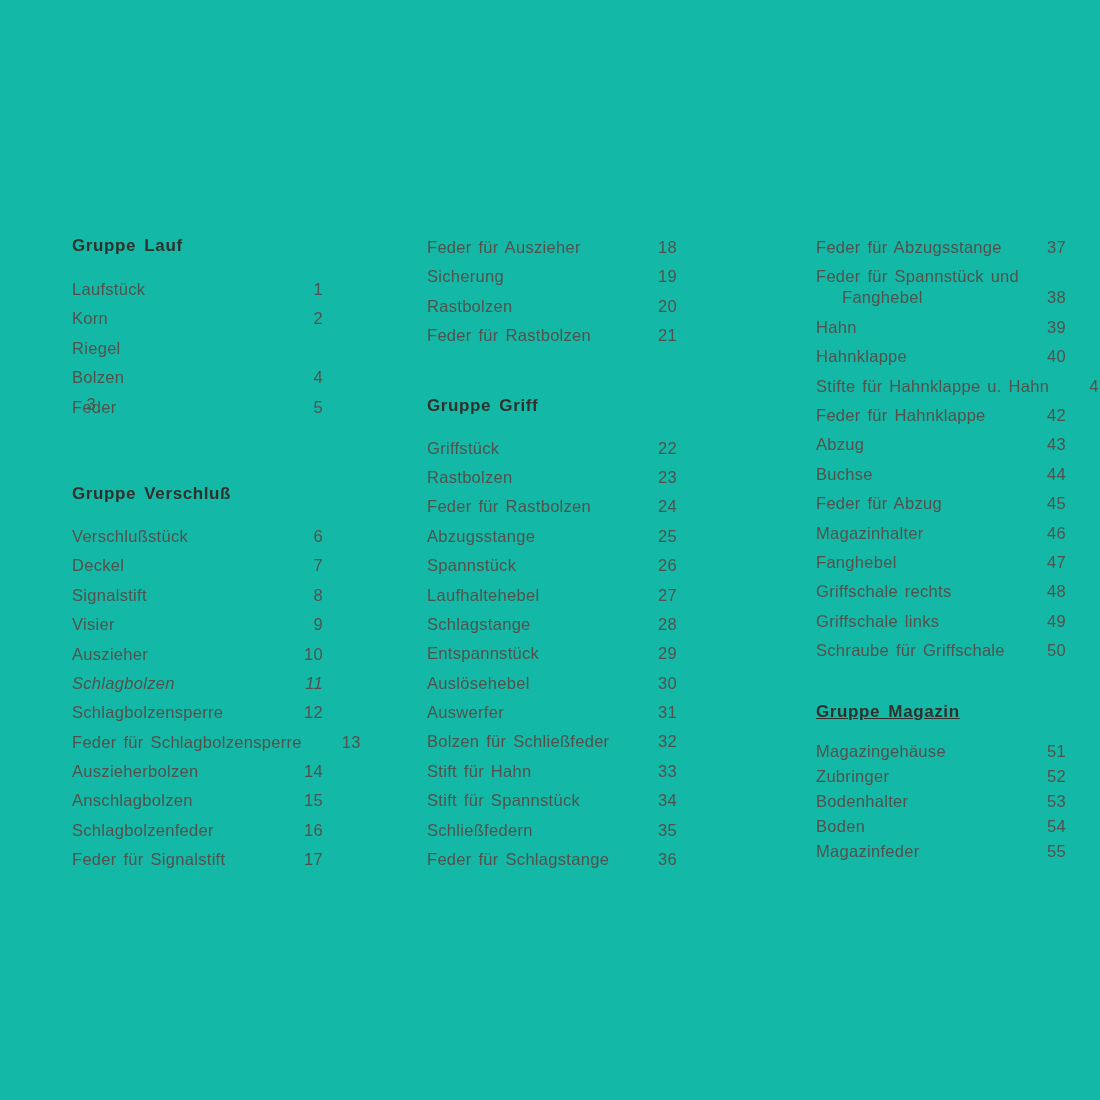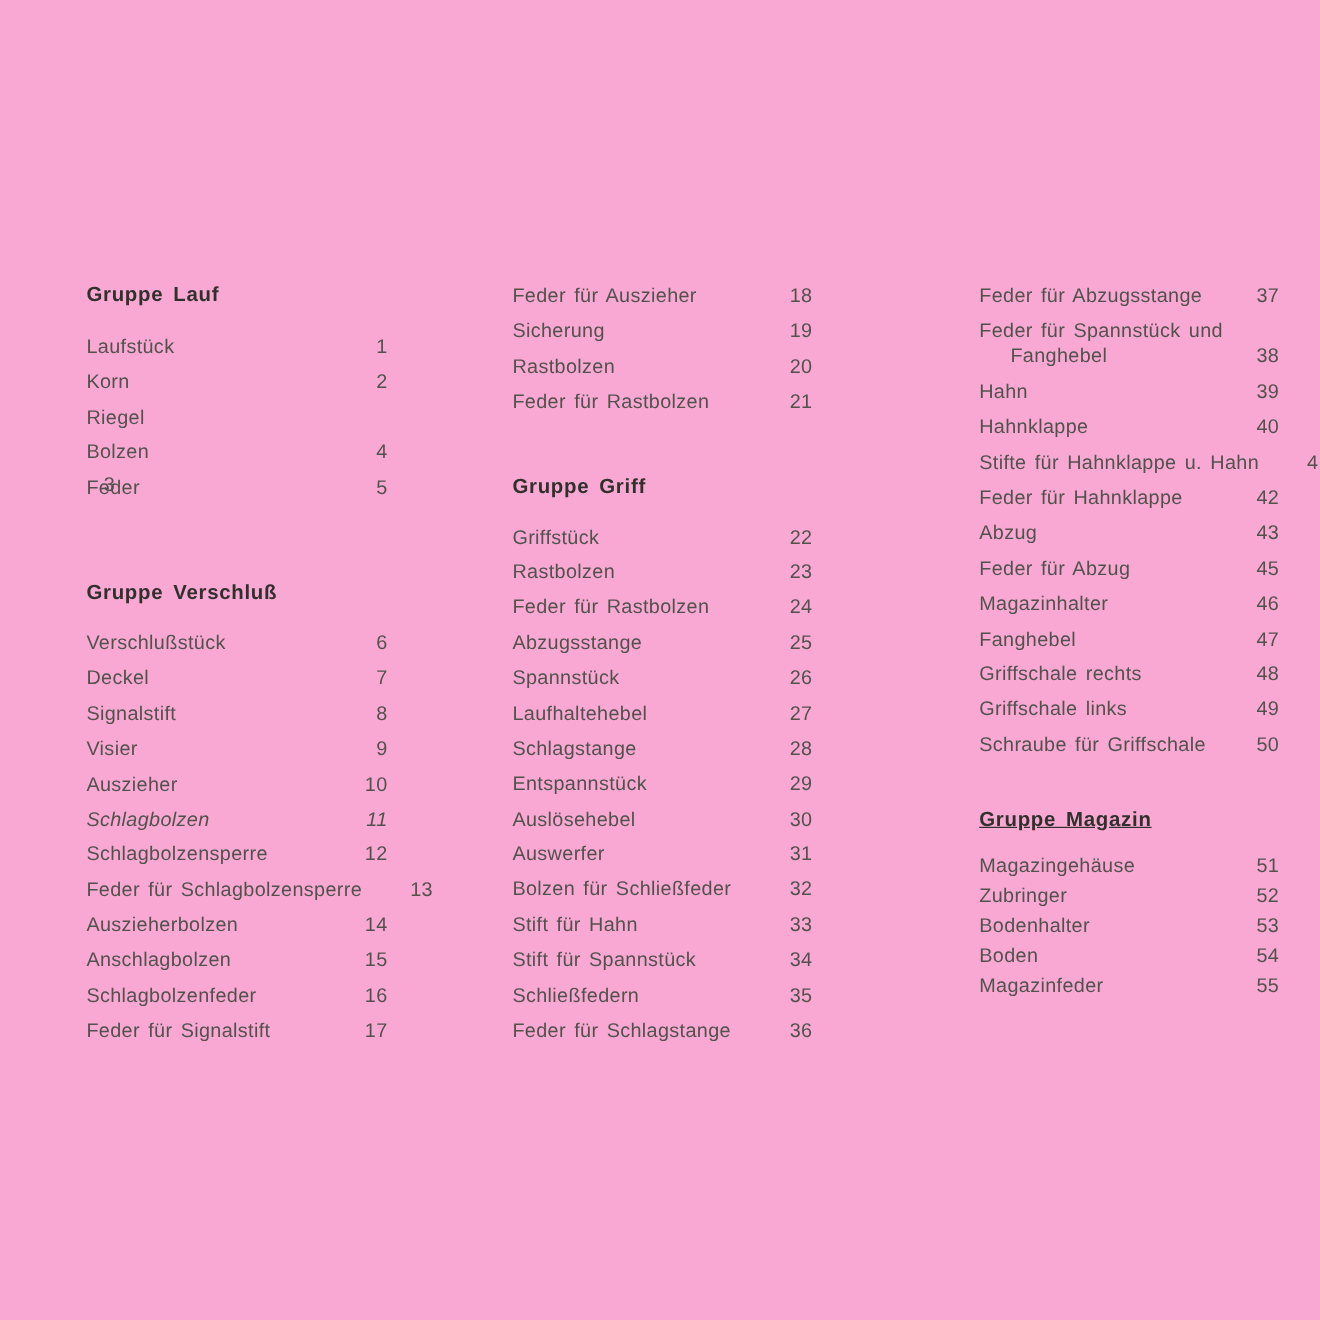--- a/index.html
+++ b/index.html
@@ -49,21 +49,21 @@
   .row .label.indent { padding-left: 26px; }
   .row .num {
     flex: none;
     min-width: 24px;
     text-align: right;
   }
 </style>
 </head>
 <body>
 
-<div class="page" style="background: #f9a8d4; color: rgb(82, 82, 77);">
+<div class="page" style="background: #14b8a6; color: rgb(82, 82, 77);">
   <div class="col" data-col="0">
       <div class="group-heading" style="margin-top: 236px; color: rgb(48, 48, 44);">Gruppe Lauf</div>
       <div class="items" style="margin-top: 23px;">
         <div class="row" style="height: 29.4px;">
           <span class="label">Laufstück</span>
           <span class="num">1</span>
         </div>
         <div class="row" style="height: 29.4px;">
           <span class="label">Korn</span>
           <span class="num">2</span>
@@ -241,20 +241,24 @@
           <span class="label">Stifte für Hahnklappe u. Hahn</span>
           <span class="num">41</span>
         </div>
         <div class="row" style="height: 29.4px;">
           <span class="label">Feder für Hahnklappe</span>
           <span class="num">42</span>
         </div>
         <div class="row" style="height: 29.4px;">
           <span class="label">Abzug</span>
           <span class="num">43</span>
+        </div>
+        <div class="row" style="height: 29.4px;">
+          <span class="label">Buchse</span>
+          <span class="num">44</span>
         </div>
         <div class="row" style="height: 29.4px;">
           <span class="label">Feder für Abzug</span>
           <span class="num">45</span>
         </div>
         <div class="row" style="height: 29.4px;">
           <span class="label">Magazinhalter</span>
           <span class="num">46</span>
         </div>
         <div class="row" style="height: 29.4px;">

